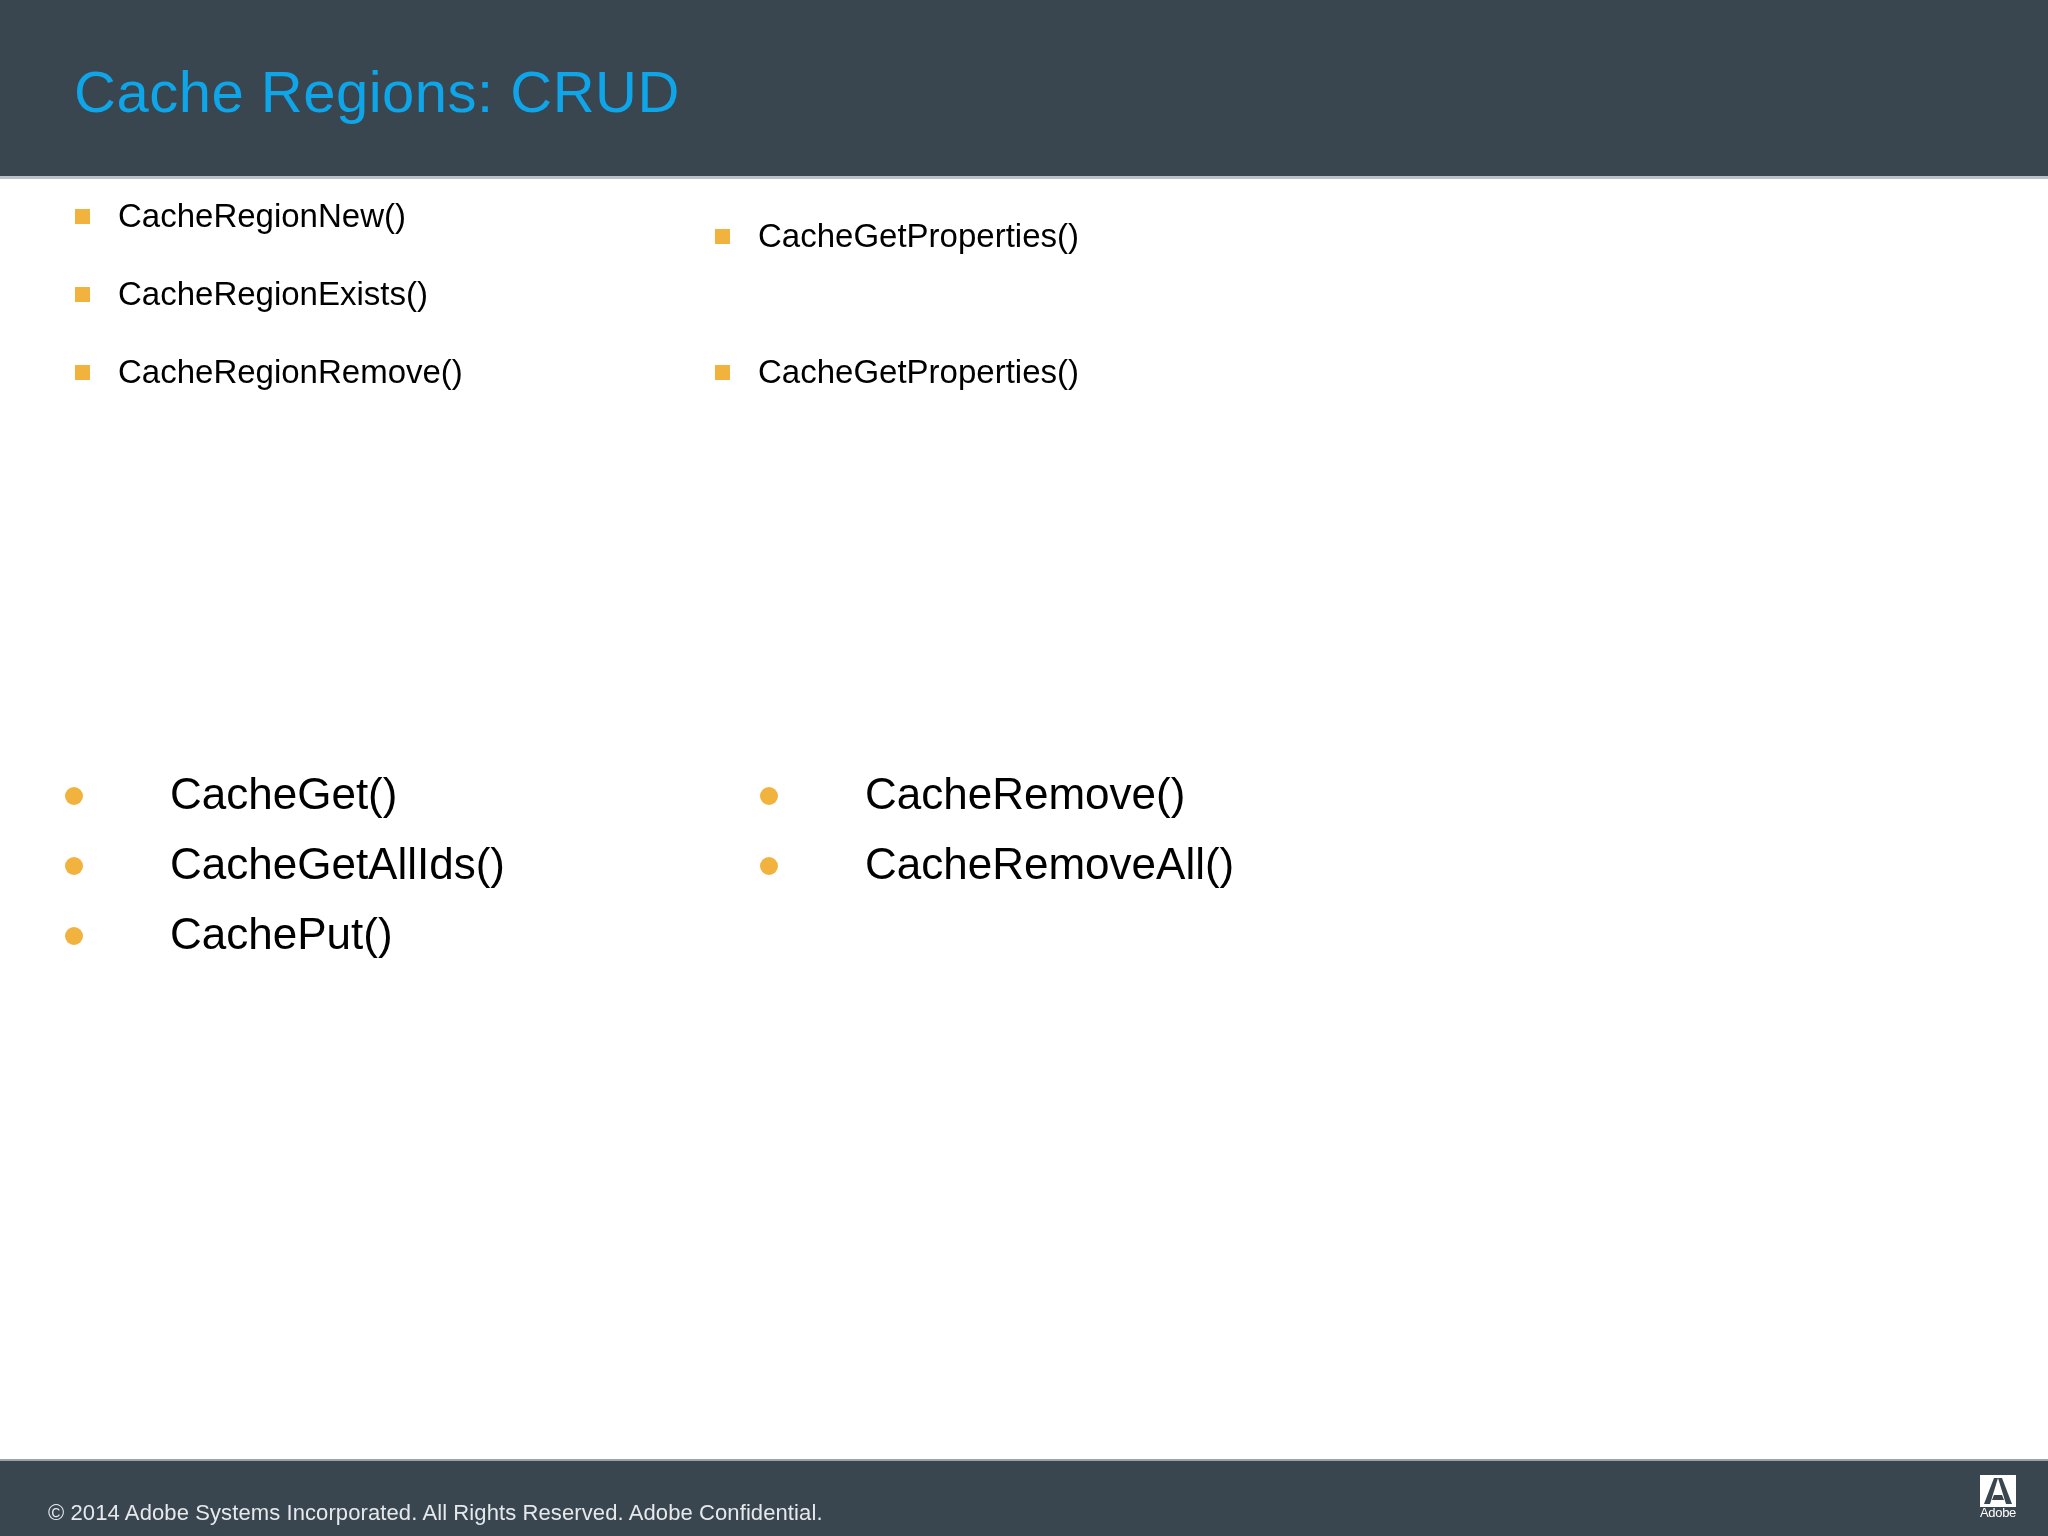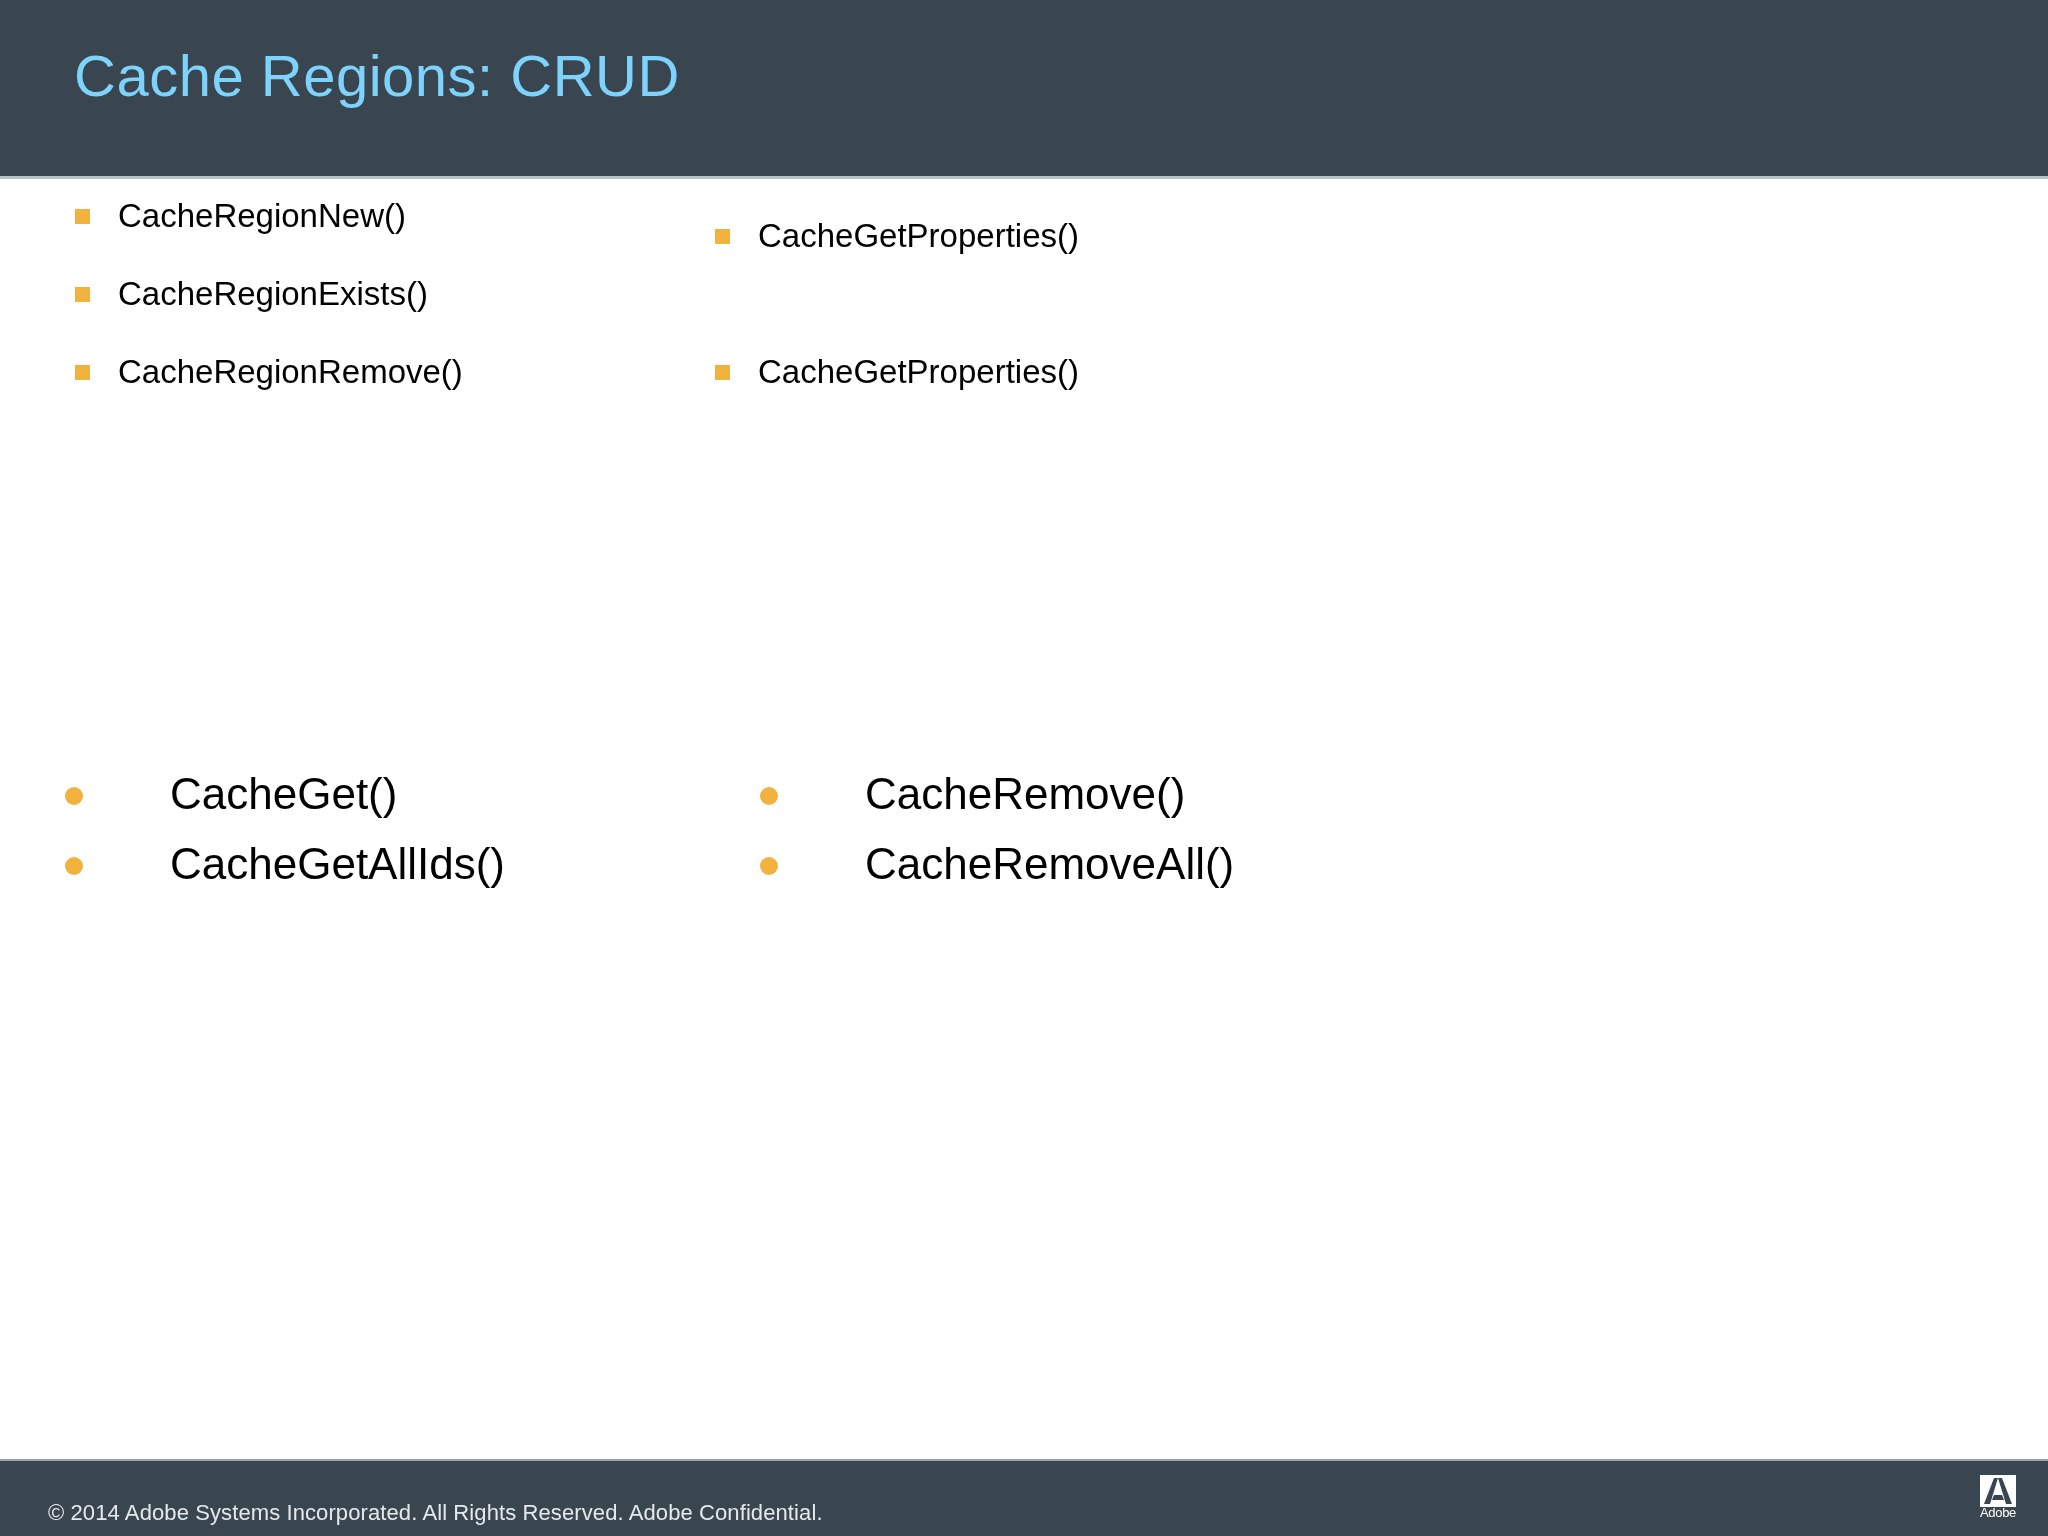--- a/index.html
+++ b/index.html
@@ -27,25 +27,25 @@
     left: 0;
     top: 0;
     width: 2048px;
     height: 176px;
     background: #39454f;
     box-sizing: border-box;
   }
   .slide-header .title {
     position: absolute;
     left: 74px;
-    top: 44px;
+    top: 60px;
     font-size: 58px;
     font-weight: normal;
     letter-spacing: 0.5px;
-    color: #7dd3fc;
+    color: #0ea5e9;
     white-space: nowrap;
     line-height: 1.1;
   }
   .header-rule {
     position: absolute;
     left: 0;
     top: 176px;
     width: 2048px;
     height: 3px;
     background: #b9c0c6;
@@ -228,20 +228,24 @@
     <div class="round-block">
 
       <div class="rd-col-left">
         <div class="rd-item">
           <span class="rd-bullet"></span>
           <span class="rd-text">CacheGet()</span>
         </div>
         <div class="rd-item">
           <span class="rd-bullet"></span>
           <span class="rd-text">CacheGetAllIds()</span>
+        </div>
+        <div class="rd-item">
+          <span class="rd-bullet"></span>
+          <span class="rd-text">CachePut()</span>
         </div>
       </div>
 
       <div class="rd-col-right">
         <div class="rd-item">
           <span class="rd-bullet"></span>
           <span class="rd-text">CacheRemove()</span>
         </div>
         <div class="rd-item">
           <span class="rd-bullet"></span>

